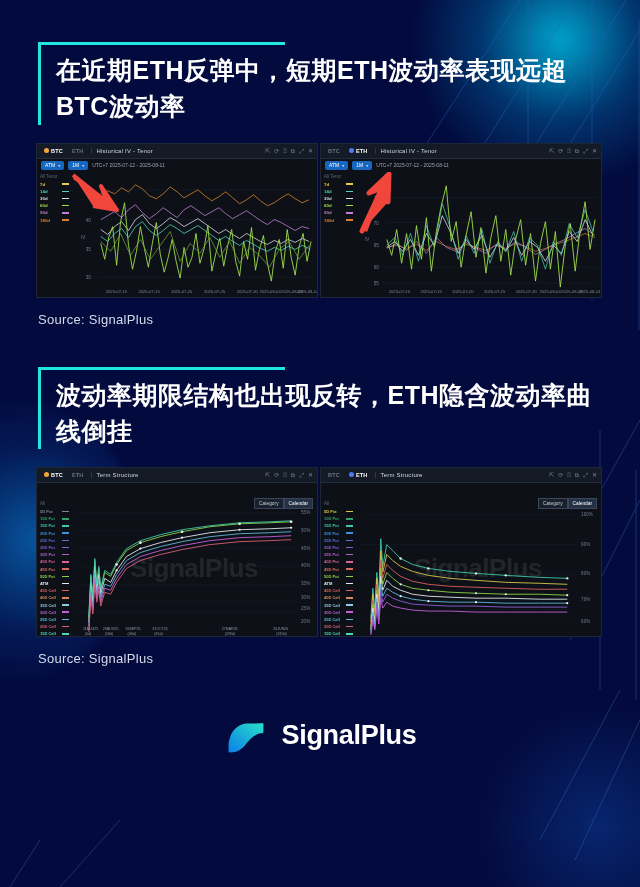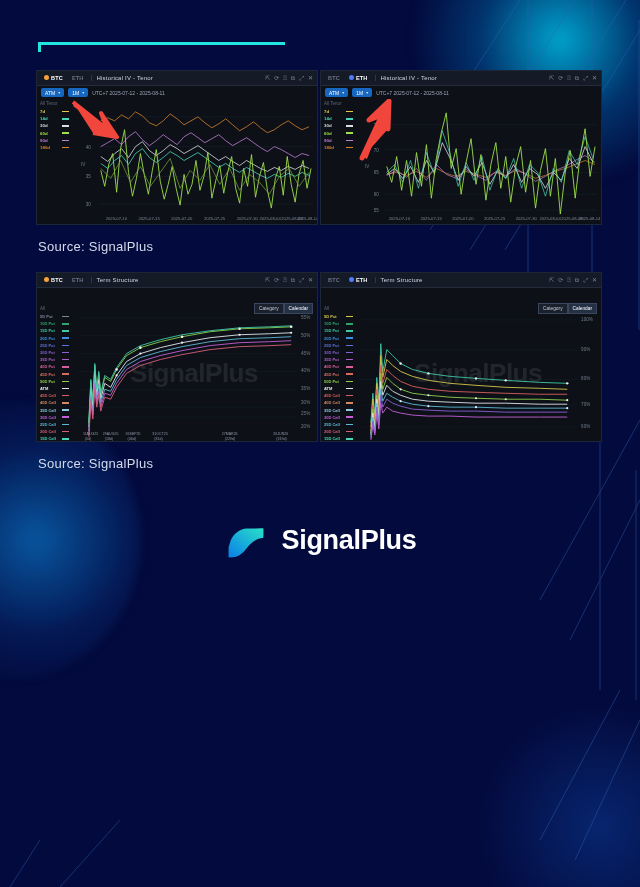--- a/index.html
+++ b/index.html
@@ -152,20 +152,21 @@
       <path d="M40,840 L10,887"></path>
     </g>
   </svg>
 </div>
 
 <div id="content">
 
   <div class="headline">
     <div class="bar-top"></div>
     <div class="bar-left"></div>
+    <h2>在近期ETH反弹中，短期ETH波动率表现远超BTC波动率</h2>
   </div>
 
   <div class="chart-row">
 
     <div class="panel tall">
       <div class="p-head">
         <div class="sym-group">
           <span class="sym active"><i class="dot btc"></i><span>BTC</span></span>
           <span class="sym">ETH</span>
         </div>
@@ -357,20 +358,25 @@
             <path d="M8,58 L26,18 L16,22 L32,4 L33,28 L28,19 L12,60 Z" fill="#f0463c"></path>
             <path d="M7,59 L27,16 L14,21 L34,2 L33,30" fill="#f0463c" stroke="#f0463c" stroke-width="5" stroke-linejoin="round" stroke-linecap="round"></path>
           </svg>
         </div>
       </div>
     </div>
   </div>
 
   <div class="source">Source: SignalPlus</div>
 
+  <div class="headline" style="margin-top:40px;">
+    <div class="bar-top"></div>
+    <div class="bar-left"></div>
+    <h2>波动率期限结构也出现反转，ETH隐含波动率曲线倒挂</h2>
+  </div>
 
   <div class="chart-row">
 
     <div class="panel term">
       <div class="p-head">
         <div class="sym-group">
           <span class="sym active"><i class="dot btc"></i><span>BTC</span></span>
           <span class="sym">ETH</span>
         </div>
         <div class="p-title">Term Structure</div>

